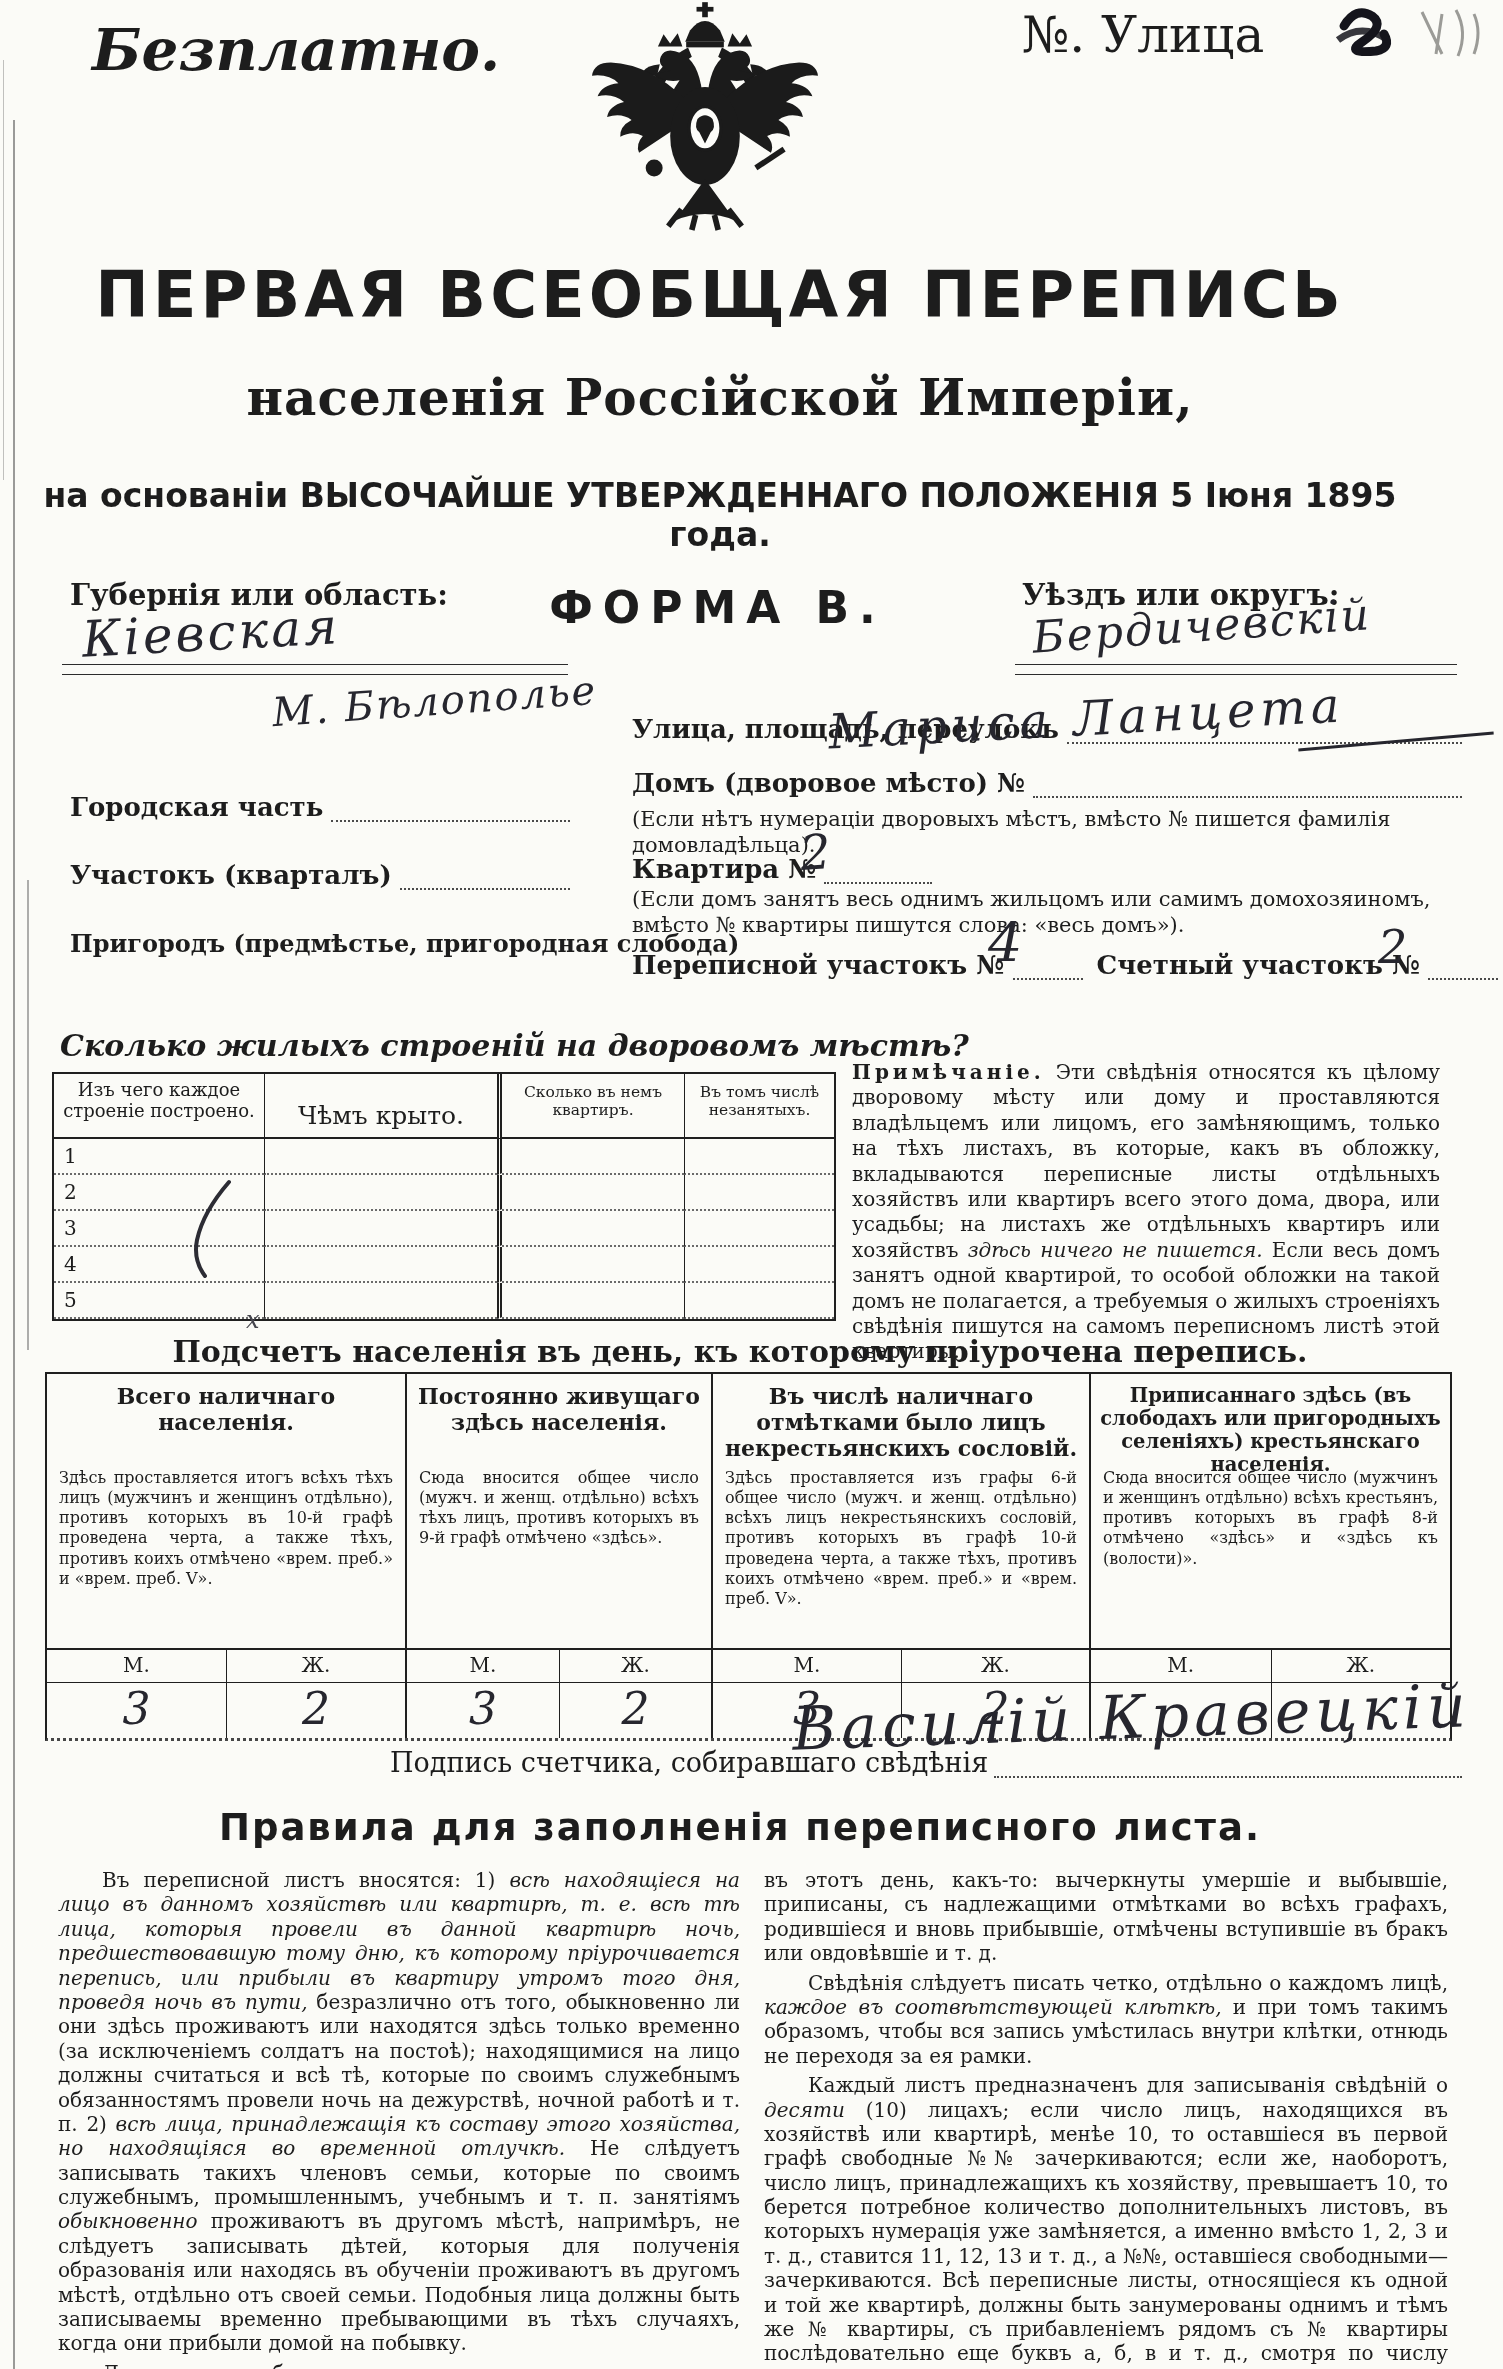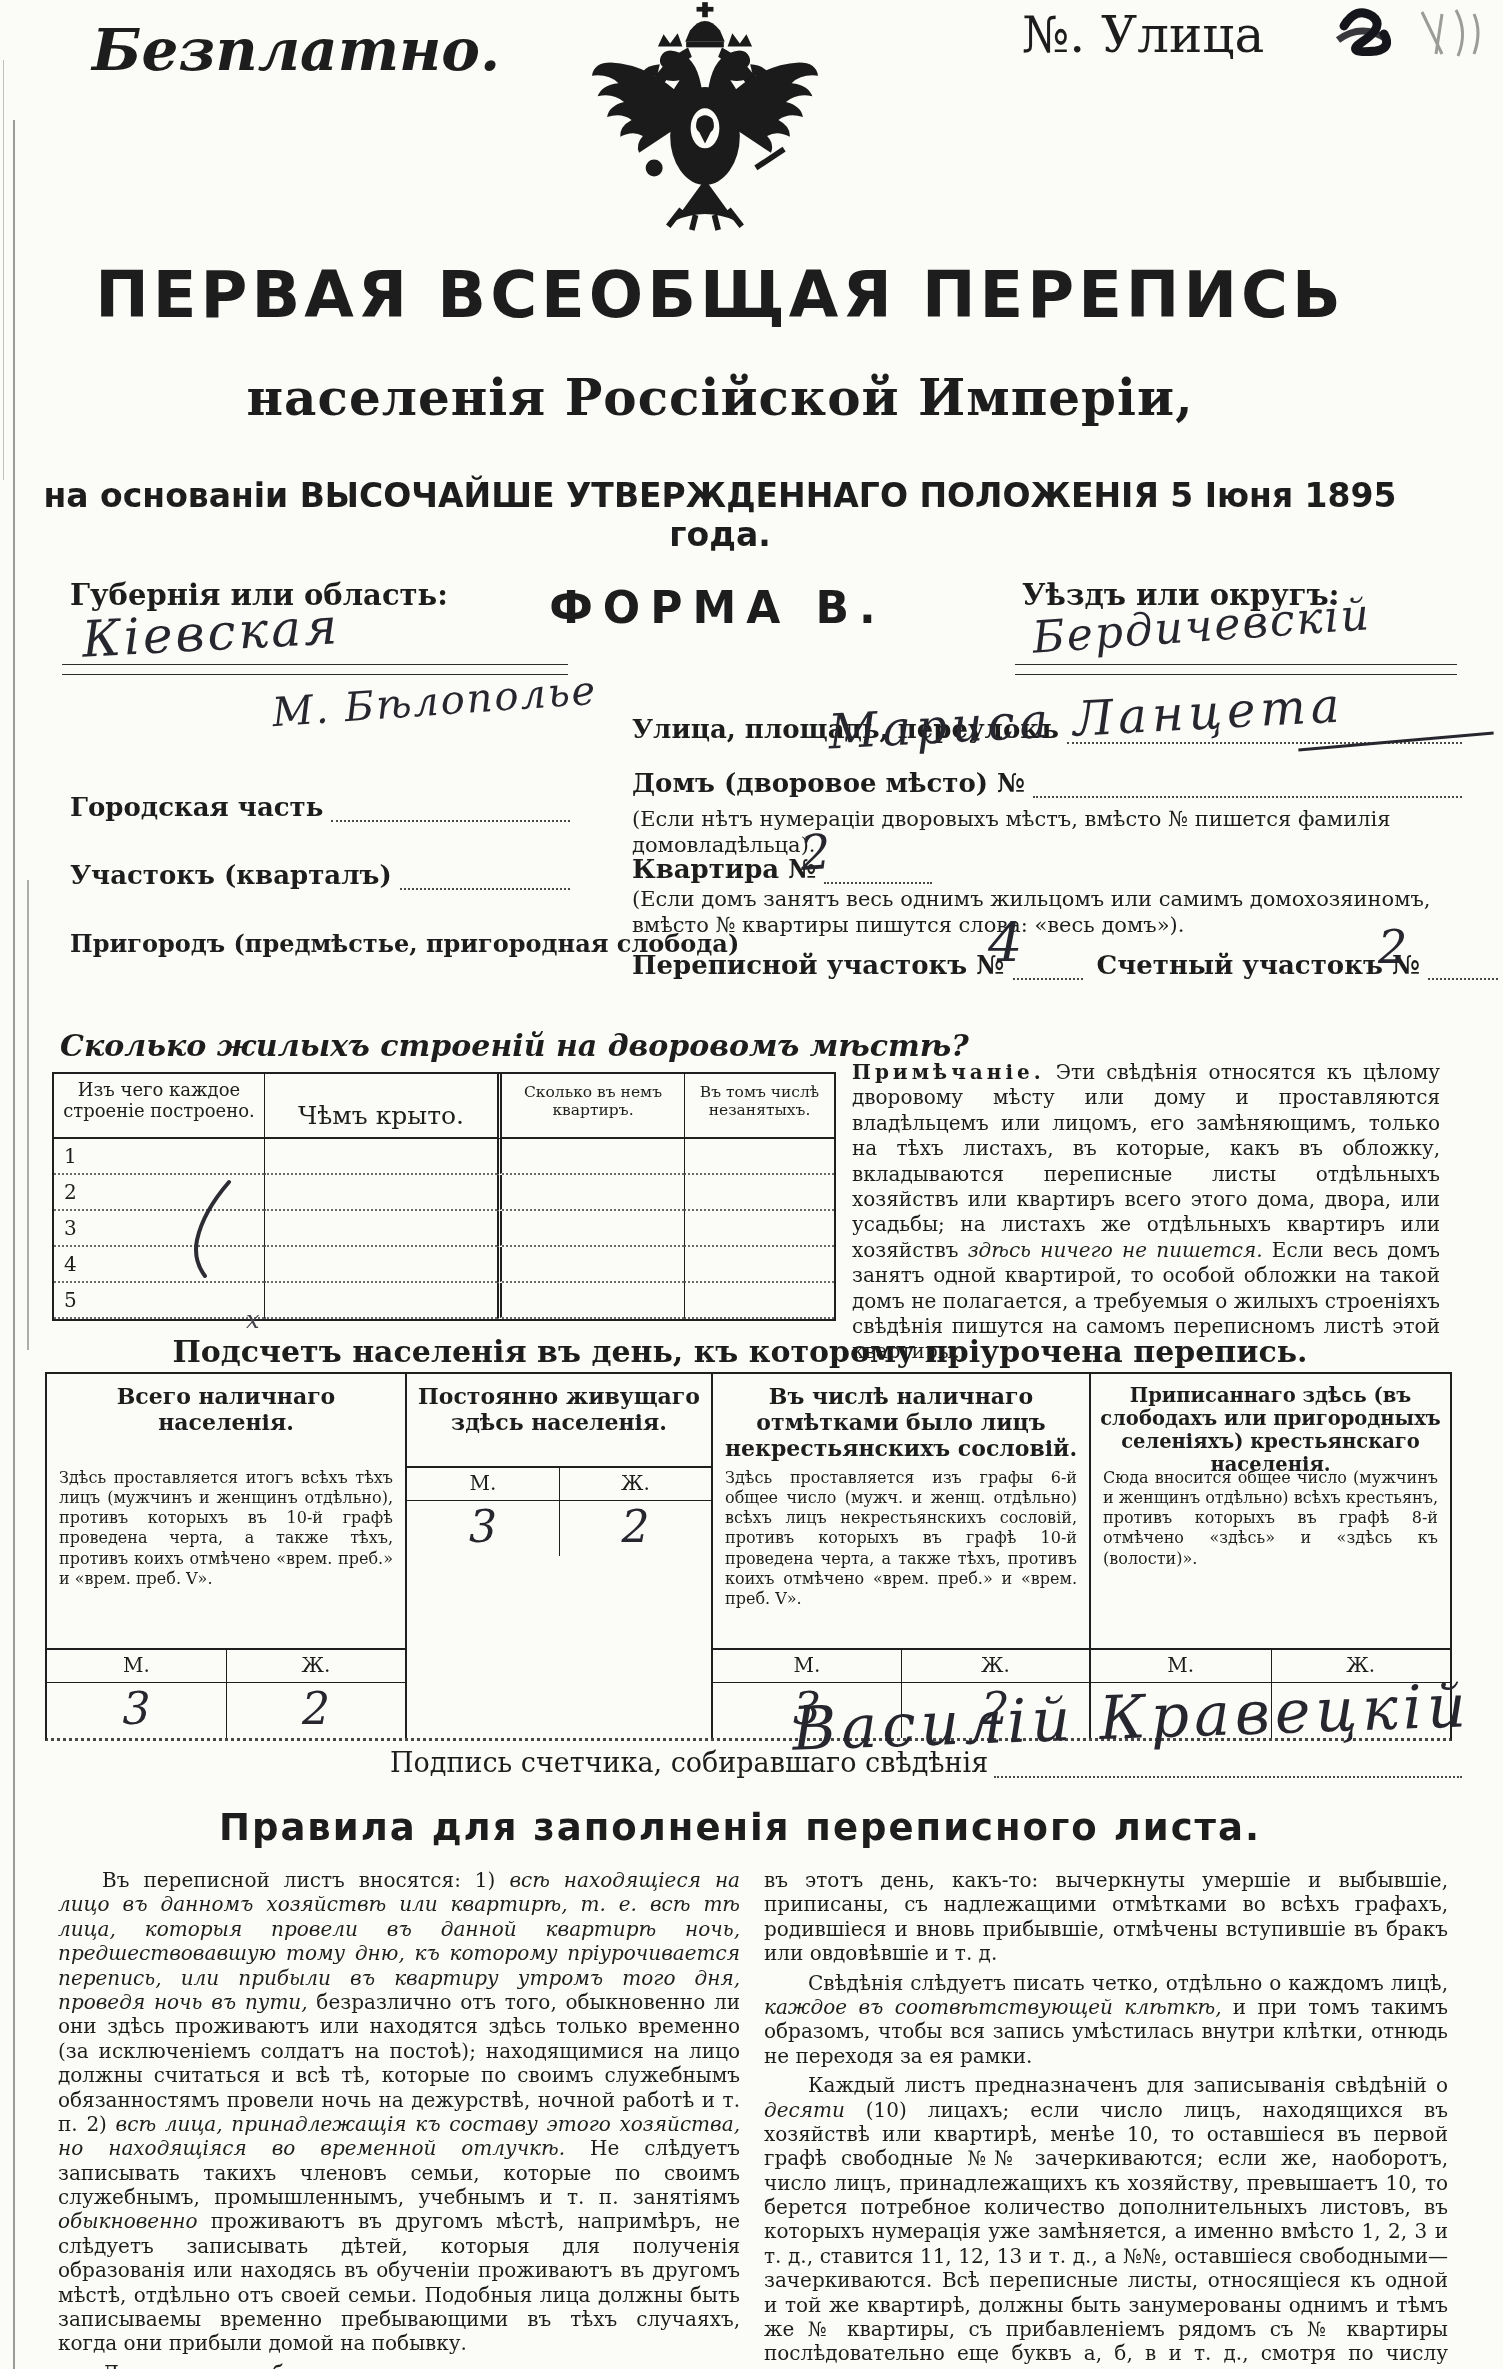--- a/index.html
+++ b/index.html
@@ -206,20 +206,21 @@
         <div>Ж.</div>
       </div>
       <div class="cvals">
         <div>3</div>
         <div>2</div>
       </div>
     </div>
 
     <div class="cgroup">
       <div class="ctitle">Постоянно живущаго здѣсь населенія.</div>
+      <div class="cdesc">Сюда вносится общее число (мужч. и женщ. отдѣльно) всѣхъ тѣхъ лицъ, противъ которыхъ въ 9-й графѣ отмѣчено «здѣсь».</div>
       <div class="cmf">
         <div>М.</div>
         <div>Ж.</div>
       </div>
       <div class="cvals">
         <div>3</div>
         <div>2</div>
       </div>
     </div>
 

